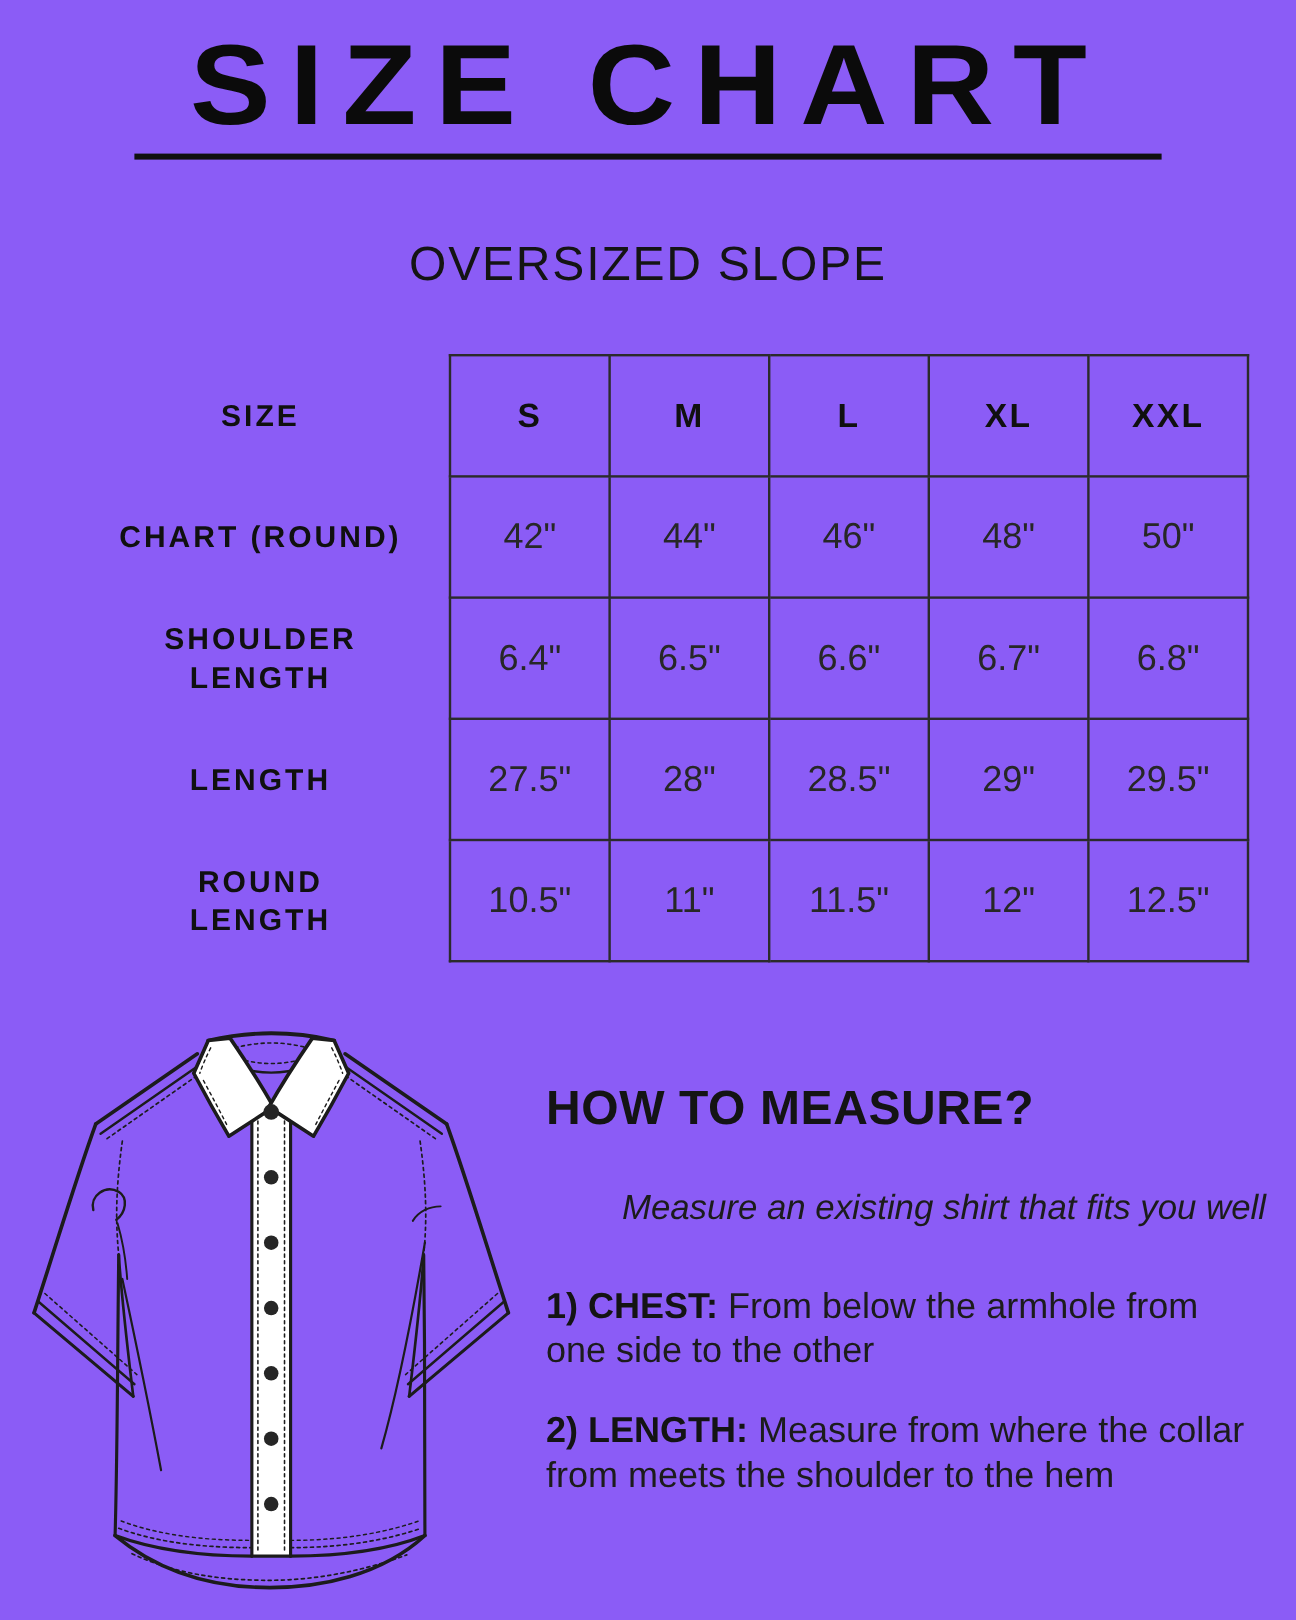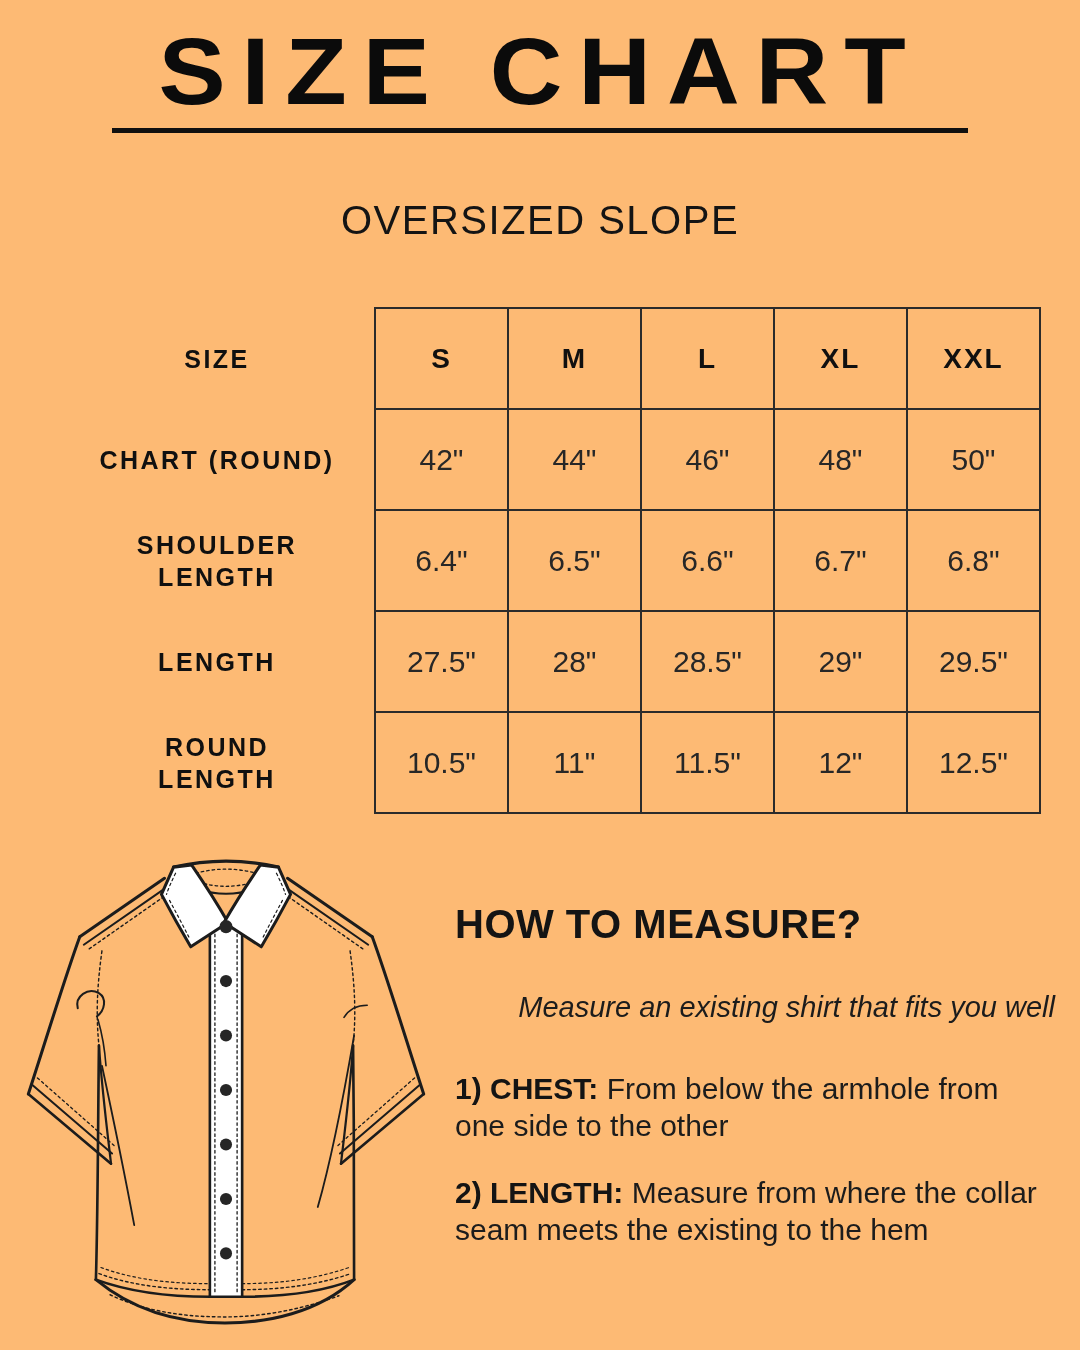--- a/index.html
+++ b/index.html
@@ -1,20 +1,20 @@
 <!DOCTYPE html>
 <html><head>
 <meta charset="utf-8">
 <style>
   * { margin:0; padding:0; box-sizing:border-box; }
   html,body { background:#e9e9e9; }
   .page {
     position:relative;
     width:1080px; height:1350px;
-    background:#fdba74;
+    background:#8b5cf6;
     margin:0 auto;
     overflow:hidden;
     font-family:"Liberation Sans", sans-serif;
     color:#161616;
   }
   
   .title {
     position:absolute; top:24px; left:0; right:0;
     text-align:center;
     font-size:95px; font-weight:800; line-height:1;
@@ -29,21 +29,21 @@
     background:#101010;
   }
   .subtitle {
     position:absolute; top:198px; left:0; right:0;
     text-align:center;
     font-size:40px; font-weight:400; line-height:1.1;
     letter-spacing:1.5px;
     color:#141414;
   }
   
-  .table-wrap { position:absolute; top:295px; left:60px;margin-top:12px; }
+  .table-wrap { position:absolute; top:295px; left:60px; }
   table.size-table { border-collapse:collapse; table-layout:fixed; }
   table.size-table td {
     height:101px;
     text-align:center; vertical-align:middle;
   }
   td.lbl {
     width:315px;
     border:none;
     font-weight:700; font-size:25px;
     letter-spacing:2.5px;
@@ -220,16 +220,16 @@
       <path d="M 241,19 C 230,35 220,51 214,62" stroke-width="1.2" stroke-dasharray="2.5,3"></path>
 
       <circle cx="211" cy="74" r="6.5" fill="#262626" stroke="none"></circle>
     </g>
   </svg>
 
   <div class="howto">
     <h2>HOW TO MEASURE?</h2>
     <p class="intro">Measure an existing shirt that fits you well</p>
     <p class="step"><b>1) CHEST:</b> <span>From below the armhole from one side to the other</span></p>
-    <p class="step"><b>2) LENGTH:</b> <span>Measure from where the collar seam meets the existing to the hem</span></p>
+    <p class="step"><b>2) LENGTH:</b> <span>Measure from where the collar from meets the shoulder to the hem</span></p>
   </div>
 
 </div>
 
 </body></html>

